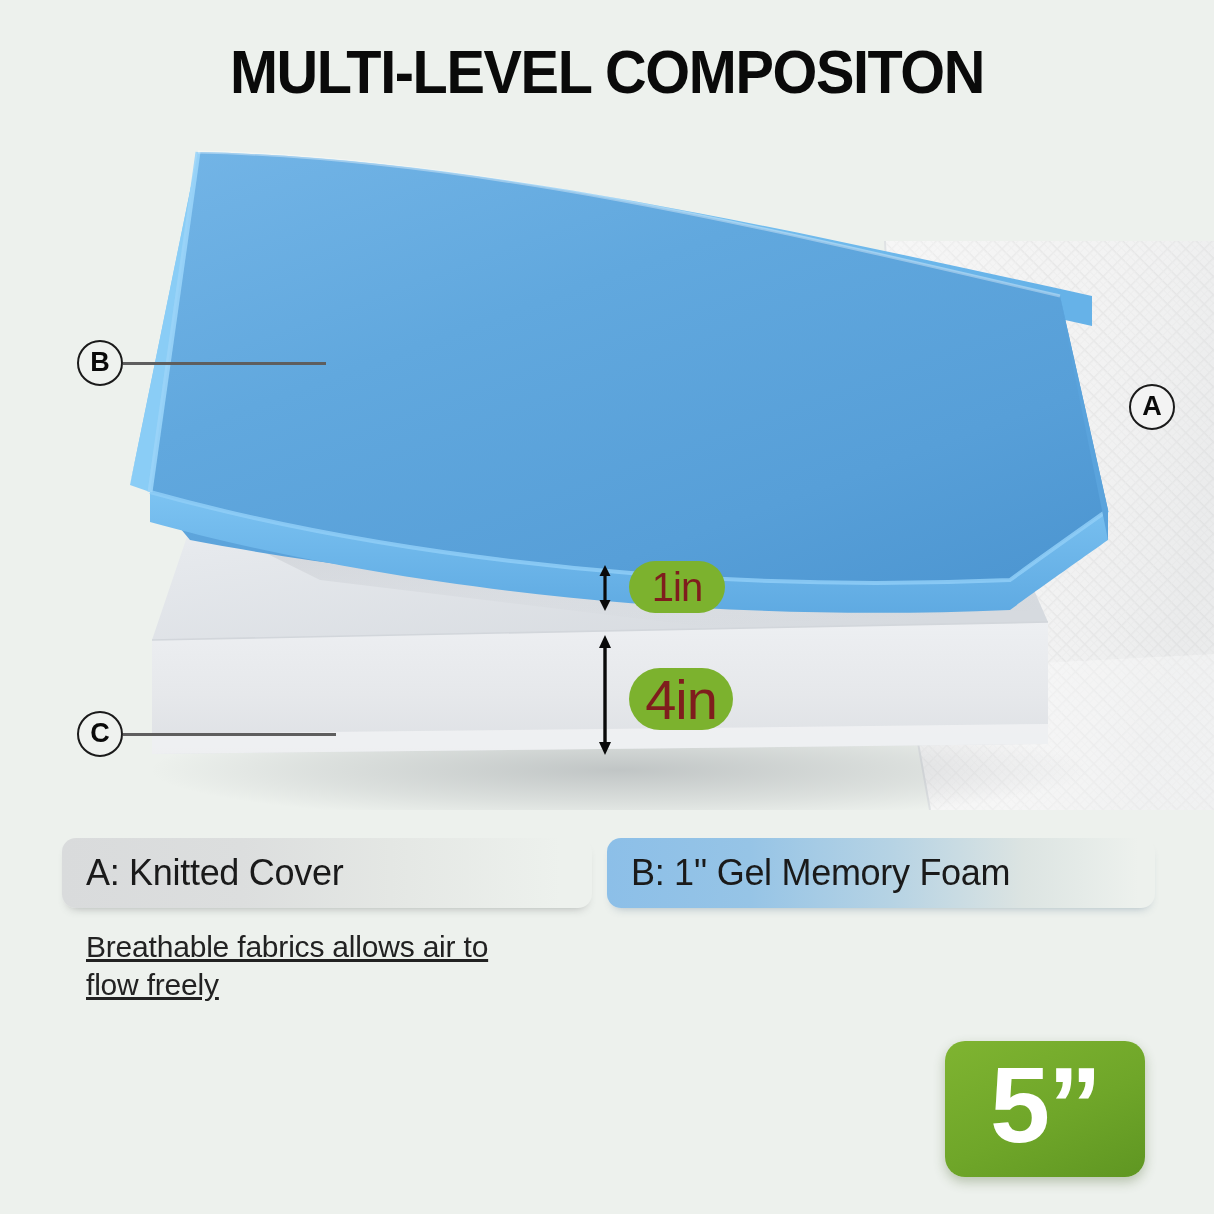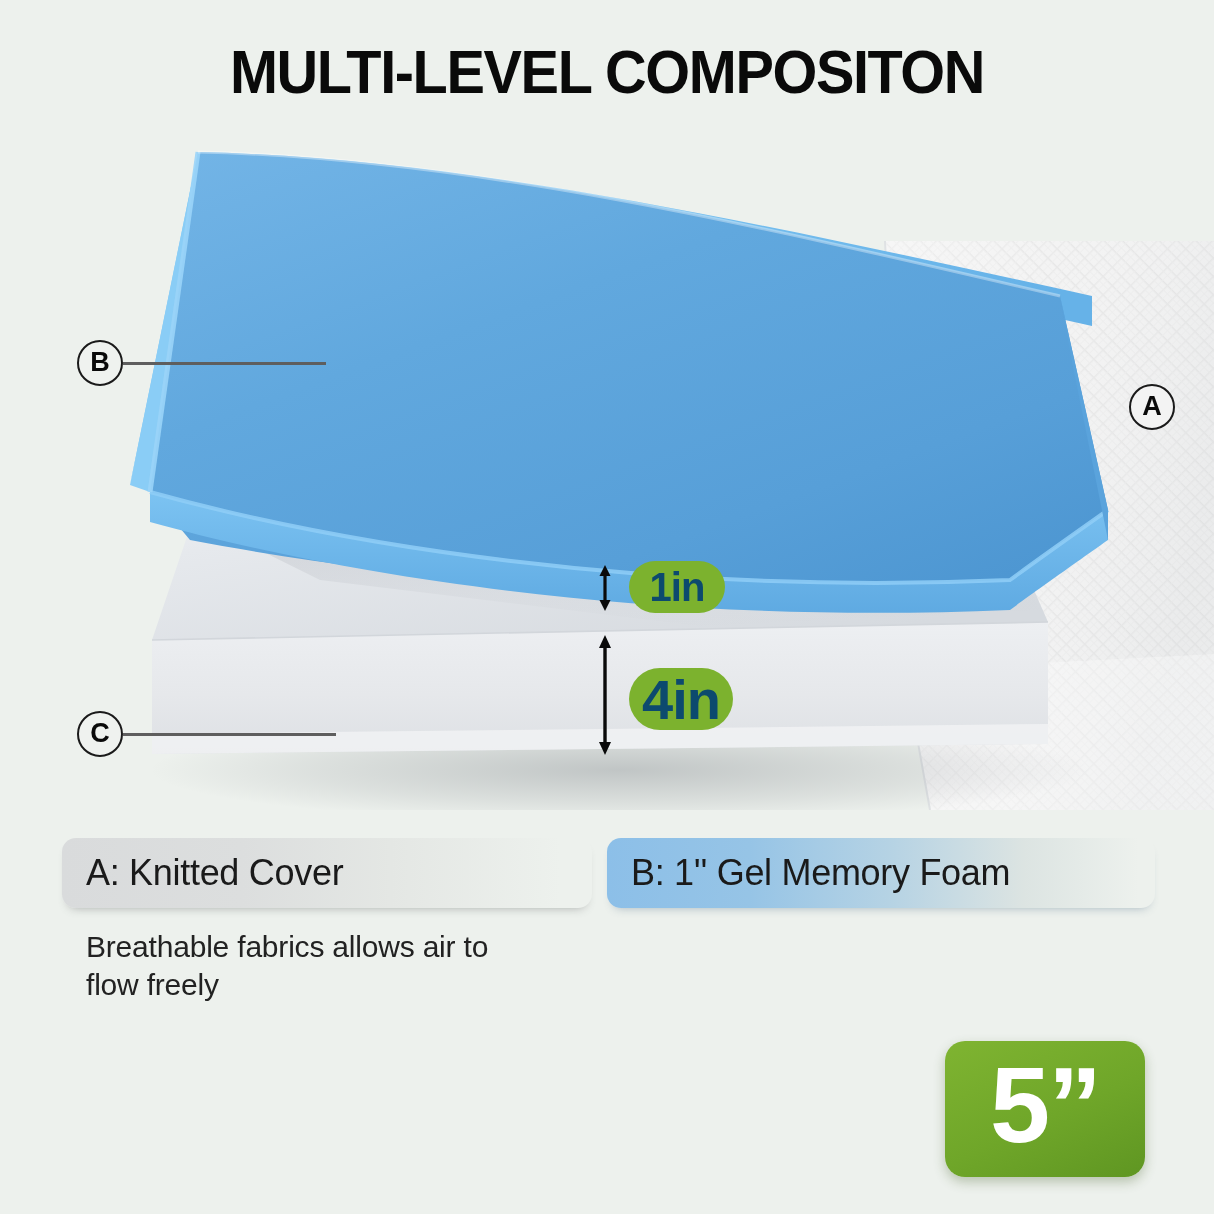--- a/index.html
+++ b/index.html
@@ -64,24 +64,24 @@
     position: absolute;
     height: 3px;
     background: #5E5E5E;
     z-index: 5;
   }
 
   
   .dim-pill {
     position: absolute;
     background: #7CB22E;
-    color: #0c4a6e;
+    color: #7f1d1d;
     border-radius: 999px;
     font-family: "Liberation Sans", sans-serif;
-    font-weight: bold;
+    font-weight: normal;
     text-align: center;
     display: flex;
     align-items: center;
     justify-content: center;
     letter-spacing: -1px;
     z-index: 6;
   }
   #dim-pill-1 {
     left: 629px; top: 561px;
     width: 96px; height: 52px;
@@ -118,20 +118,21 @@
     box-shadow: 0 6px 10px -6px rgba(80,110,135,0.45);
   }
   .card-body {
     margin-top: 20px;
     padding-left: 24px;
     font-size: 30px;
     line-height: 1.28;
     color: #222222;
     letter-spacing: -0.2px;
     white-space: pre-line;
+    text-decoration: underline;
   }
 
   
   #thickness-badge {
     position: absolute;
     left: 945px;
     top: 1041px;
     width: 200px;
     height: 136px;
     border-radius: 20px;

